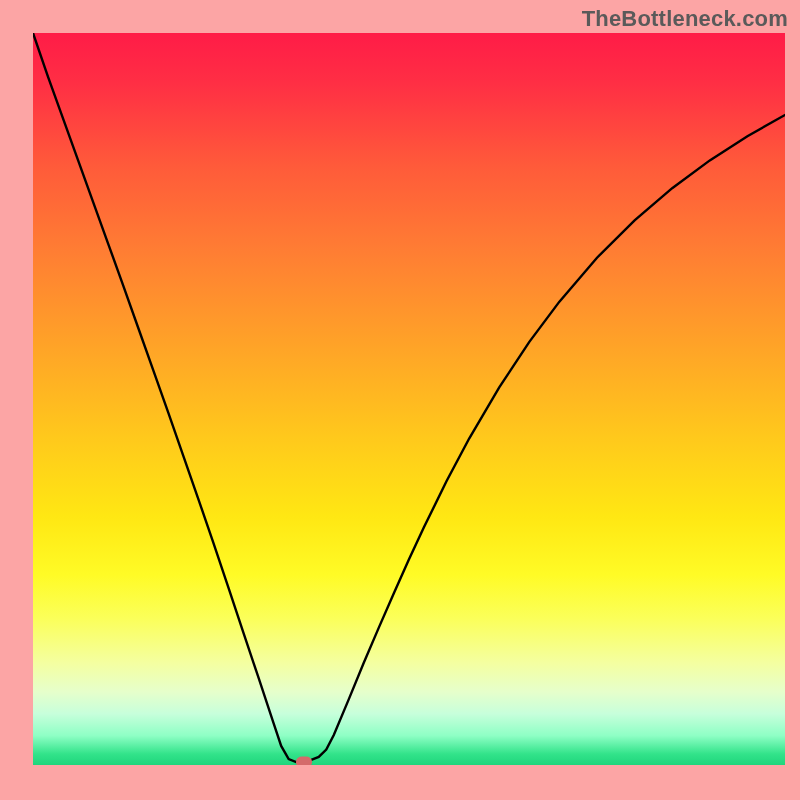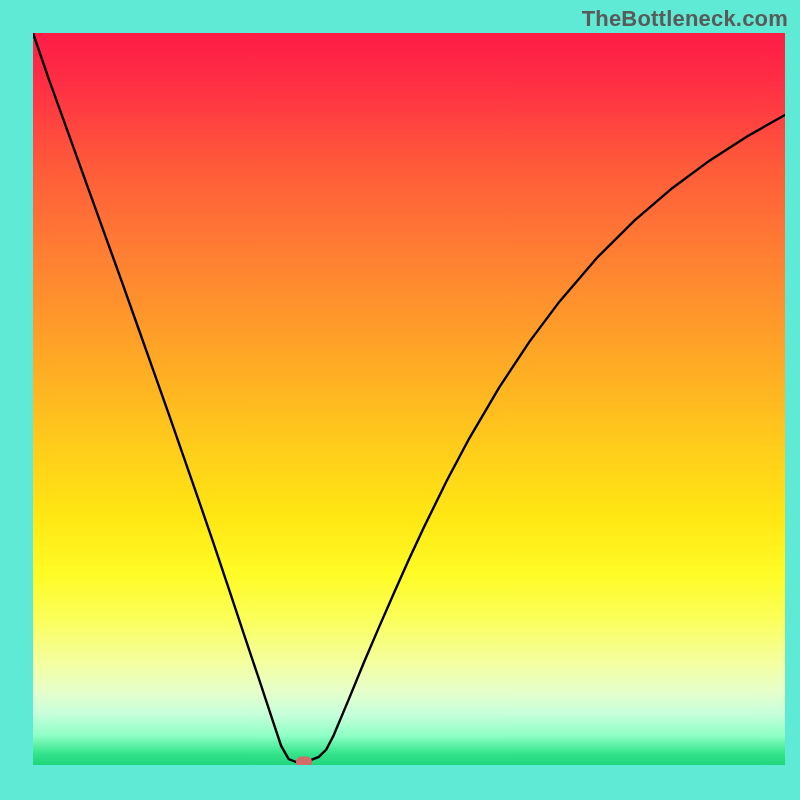--- a/index.html
+++ b/index.html
@@ -13,21 +13,21 @@
     background: #000;
     position: relative;
     overflow: hidden;
   }
   .outer-frame {
     position: absolute;
     top: 0;
     left: 0;
     width: 800px;
     height: 800px;
-    background: #5eead4;
+    background: #fca5a5;
   }
   .watermark {
     position: absolute;
     top: 6px;
     right: 12px;
     color: #5a5a5a;
     font-family: Arial, Helvetica, sans-serif;
     font-size: 22px;
     font-weight: 600;
     letter-spacing: 0.2px;

